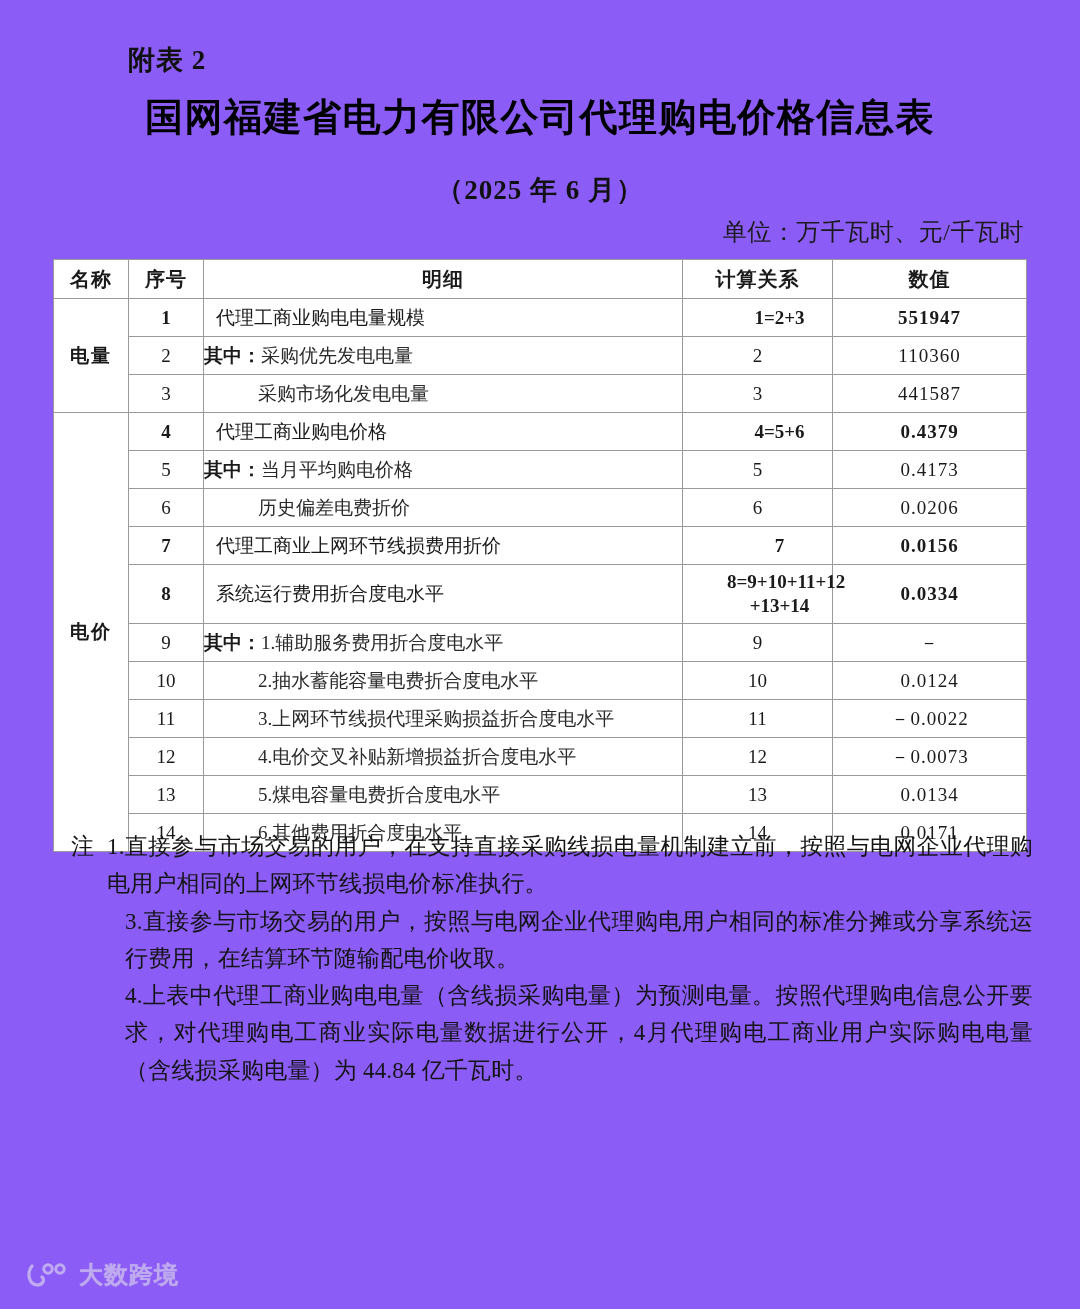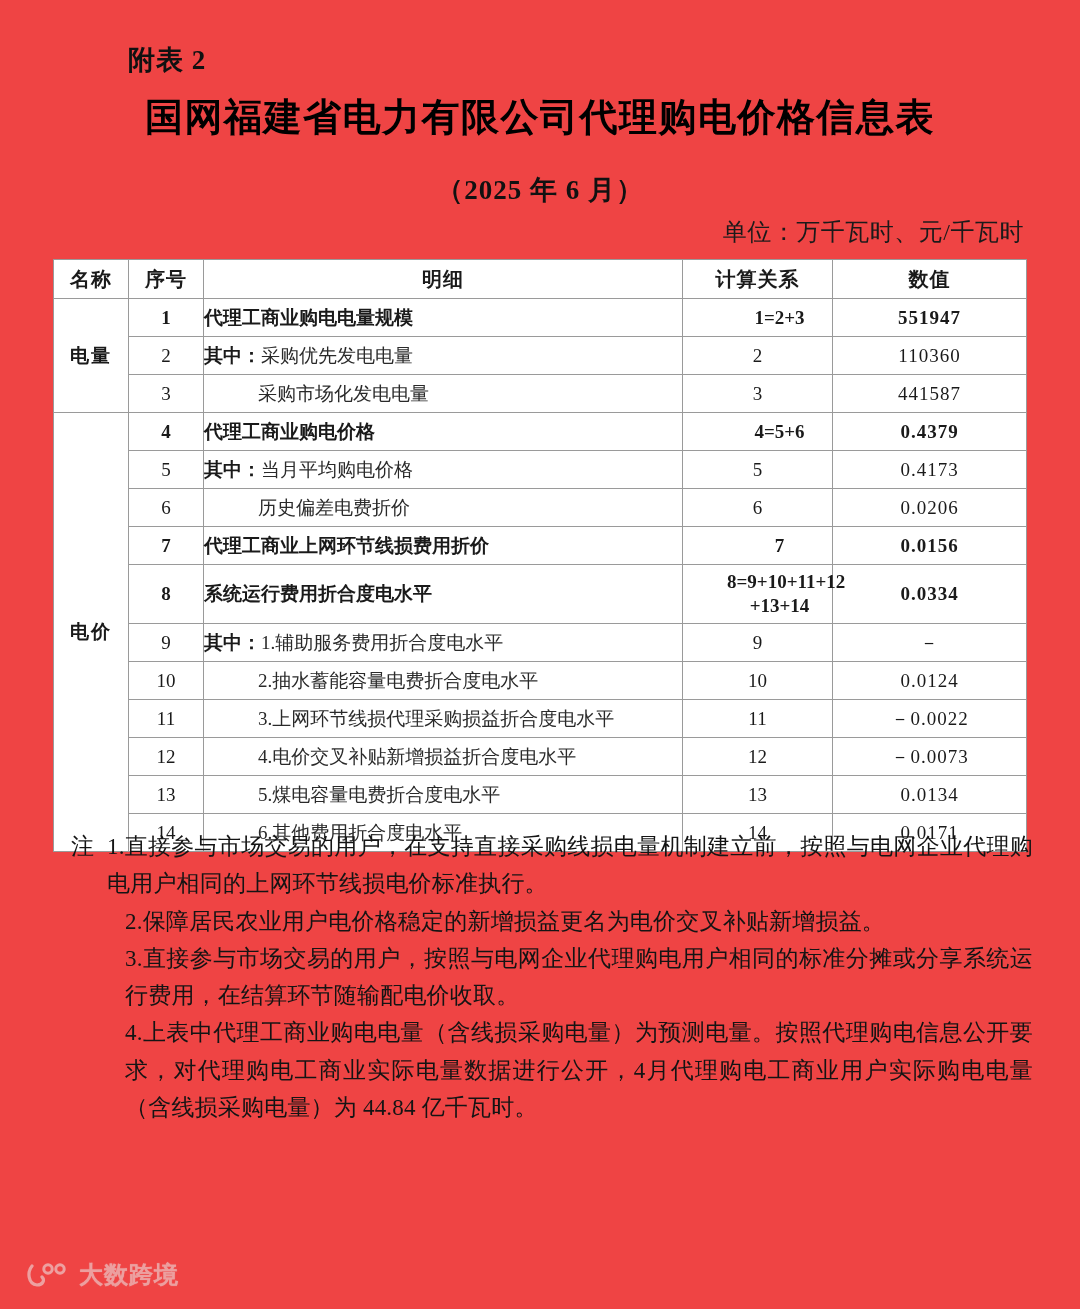--- a/index.html
+++ b/index.html
@@ -12,21 +12,21 @@
     height: 1309px;
     position: relative;
     font-family: "Liberation Serif", "DejaVu Serif", serif;
     color: #1a1a1a;
     overflow: hidden;
   }
 
   .page {
     position: absolute;
     inset: 0;
-    background: #ef4444;
+    background: #8b5cf6;
   }
 
   
   .attach-label {
     position: absolute;
     left: 128px;
     top: 46px;
     font-size: 27px;
     font-weight: 700;
     letter-spacing: 1px;
@@ -131,21 +131,21 @@
     text-align: center;
     font-size: 19px;
     letter-spacing: 1px;
     margin-left: 31px;
   }
   td.val.b { font-weight: 700; }
 
   .lead { font-weight: 700; }
   .sub  { font-weight: 400; color: #2a2a2a; }
   .ind1 { display: inline-block; padding-left: 54px; }
-  .row-bold { font-weight: 700; }
+  .row-bold { font-weight: 400; margin-left: 12px; }
 
   
   .notes {
     position: absolute;
     left: 53px;
     top: 828px;
     width: 980px;
     font-size: 23px;
     line-height: 1.62;
     color: #141414;
@@ -321,21 +321,20 @@
           </tr>
         </tbody>
     </table>
   </div>
 
   <div class="notes">
     <div class="note-row">
       <div class="note-tag">注</div>
       <div class="note-body first">1.直接参与市场交易的用户，在支持直接采购线损电量机制建立前，按照与电网企业代理购电用户相同的上网环节线损电价标准执行。</div>
     </div>
-    <div class="note-block">2.保障居民农业用户电价格稳定的新增损益更名为电价交叉补贴新增损益。</div>
     <div class="note-block">3.直接参与市场交易的用户，按照与电网企业代理购电用户相同的标准分摊或分享系统运行费用，在结算环节随输配电价收取。</div>
     <div class="note-block">4.上表中代理工商业购电电量（含线损采购电量）为预测电量。按照代理购电信息公开要求，对代理购电工商业实际电量数据进行公开，4月代理购电工商业用户实际购电电量（含线损采购电量）为 44.84 亿千瓦时。</div>
   </div>
 
   <div class="watermark">
     <div class="wm-mark">
       <svg width="44" height="30" viewBox="0 0 44 30" aria-hidden="true">
         <path d="M6 6 C1 12, 2 24, 11 25 C17 25, 19 20, 16 17" fill="none" stroke="#ececec" stroke-width="3.2" stroke-linecap="round"></path>
         <circle cx="22" cy="9" r="4.2" fill="none" stroke="#ececec" stroke-width="3"></circle>
         <circle cx="34" cy="9" r="4.2" fill="none" stroke="#ececec" stroke-width="3"></circle>

